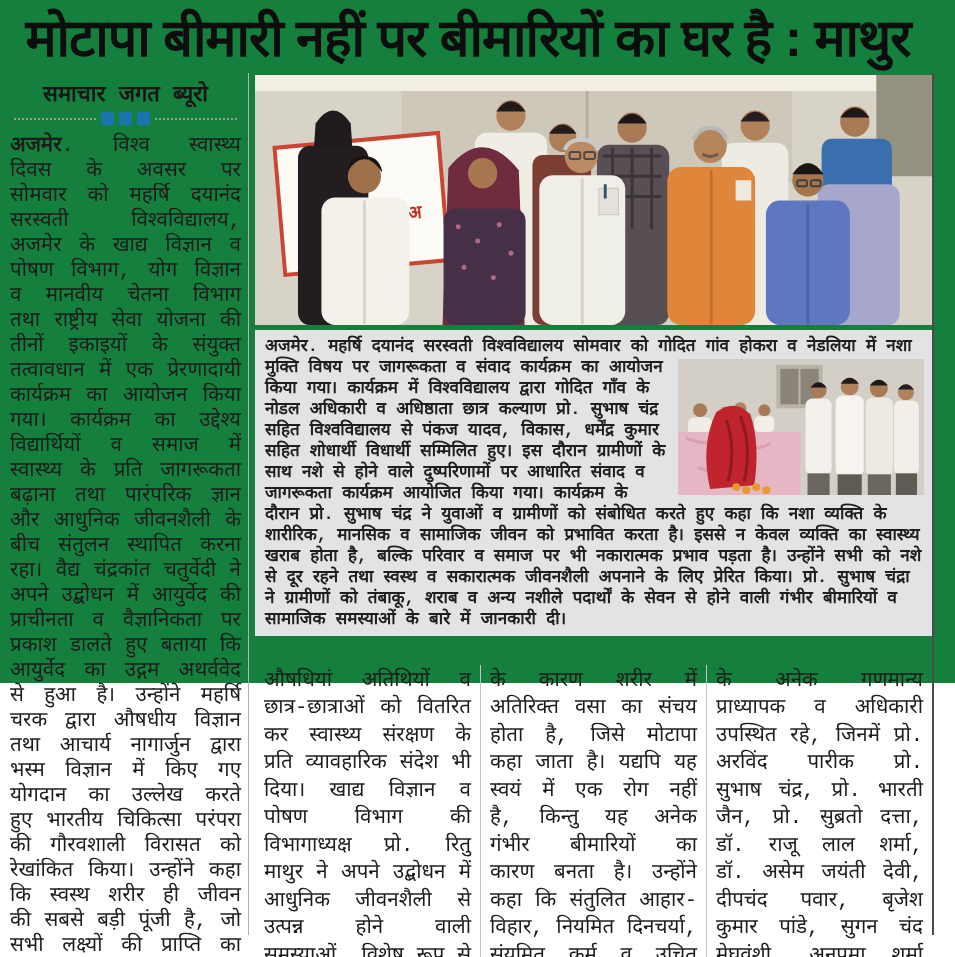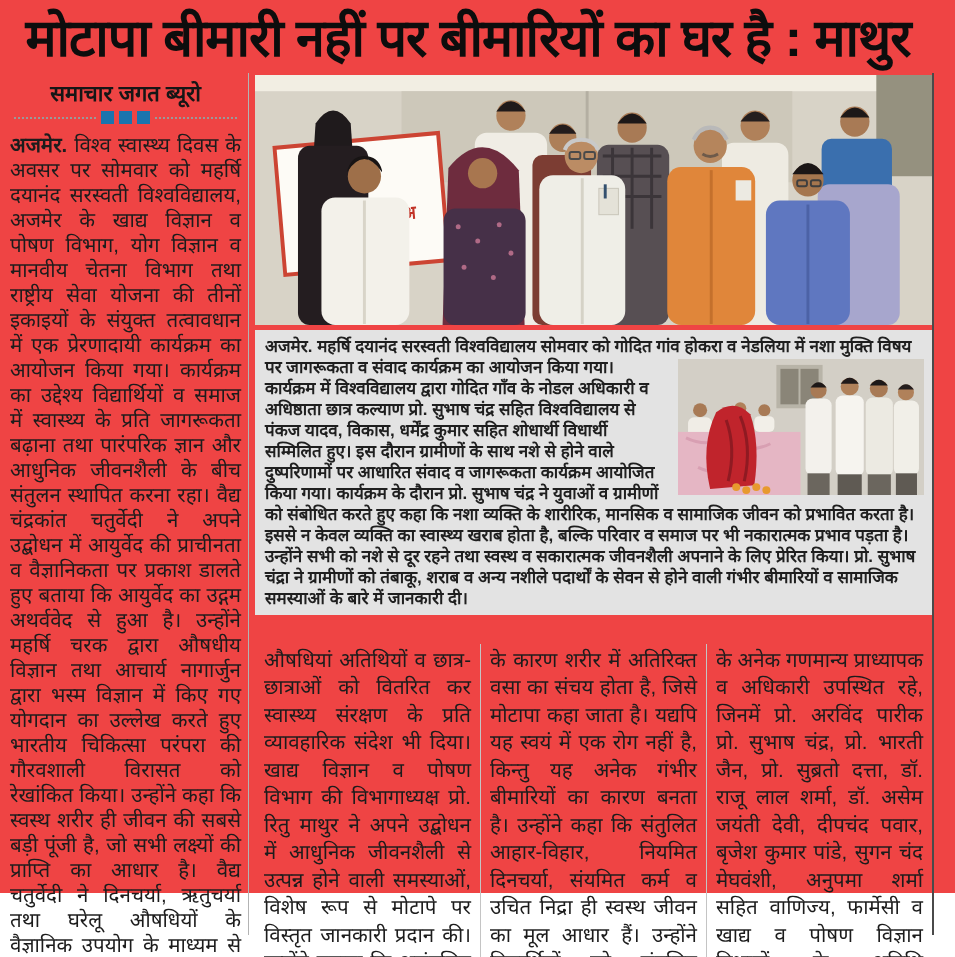--- a/index.html
+++ b/index.html
@@ -1,24 +1,24 @@
 <!DOCTYPE html>
 <html><head>
 <meta charset="utf-8">
 <style>
   html,body{margin:0;padding:0;background:#ffffff;}
   body{width:955px;height:957px;overflow:hidden;font-family:"Liberation Sans",sans-serif;color:#1b1b1b;}
-  .page{position:relative;width:955px;height:893px;background:#ef4444;box-sizing:border-box;padding-right:21px;}
+  .page{position:relative;width:955px;height:683px;background:#15803d;box-sizing:border-box;padding-right:21px;}
 
   
   .headline{margin:0;padding:8px 6px 4px 8px;font-size:52px;line-height:1.18;font-weight:800;
     color:#0d0d0d;white-space:nowrap;overflow:hidden;text-align:center;letter-spacing:-1px;}
 
   
-  .columns{display:flex;align-items:stretch;height:862px;}
+  .columns{display:flex;align-items:stretch;height:862px;font-family:Liberation Mono, monospace;}
   .left-col{width:249px;box-sizing:border-box;padding:2px 7px 0 10px;border-right:1px solid #b3b3b3;}
   .main-col{flex:1;box-sizing:border-box;border-right:2px solid #4a4a4a;padding:0 0 0 6px;position:relative;}
 
   
   .byline{margin:2px 0 4px;font-size:22px;font-weight:700;text-align:center;color:#161616;}
   .byline-sep{display:flex;align-items:center;gap:5px;margin:2px 4px 8px;}
   .byline-sep .dots{flex:1;border-bottom:2px dotted #9a9a9a;height:0;}
   .byline-sep .sq{width:13px;height:13px;background:#1b74ae;}
   .left-body{margin:0;font-size:20.5px;line-height:25px;text-align:justify;color:#1c1c1c;}
   .dateline{font-weight:800;}

